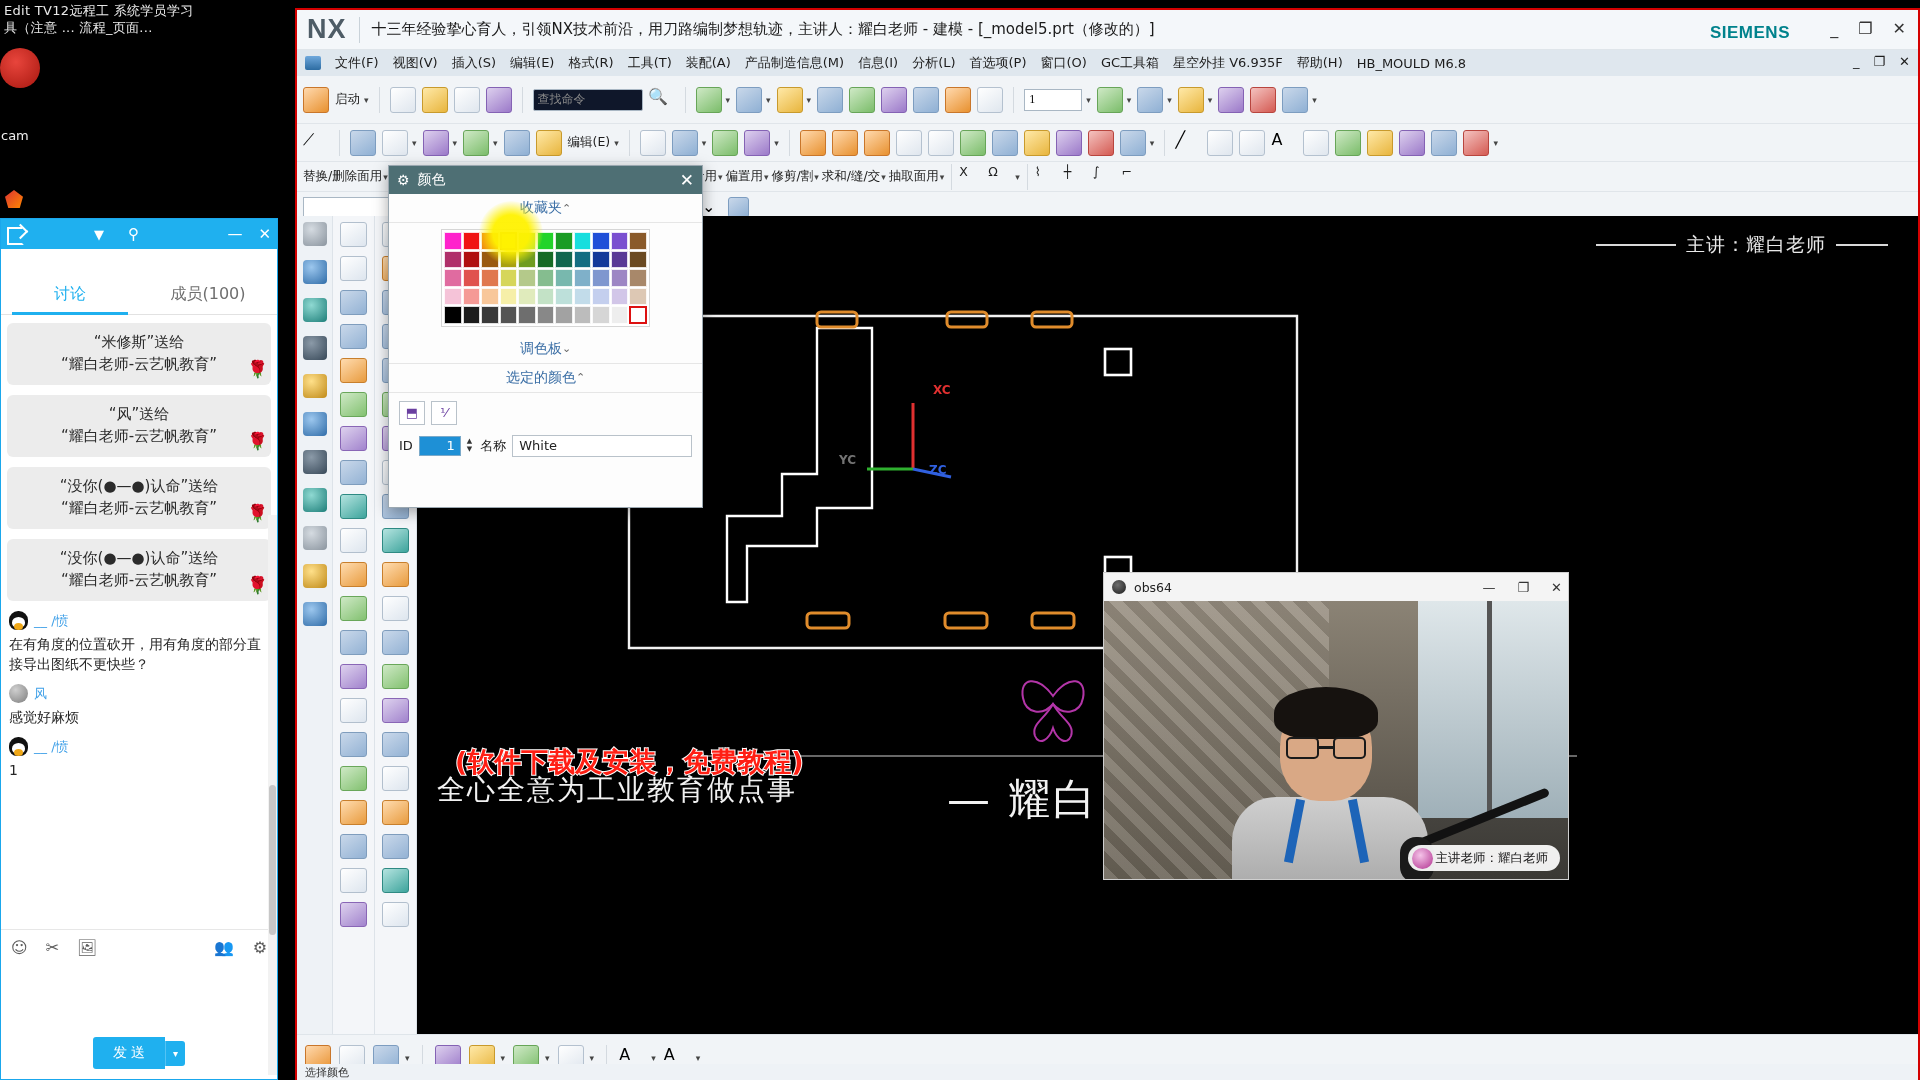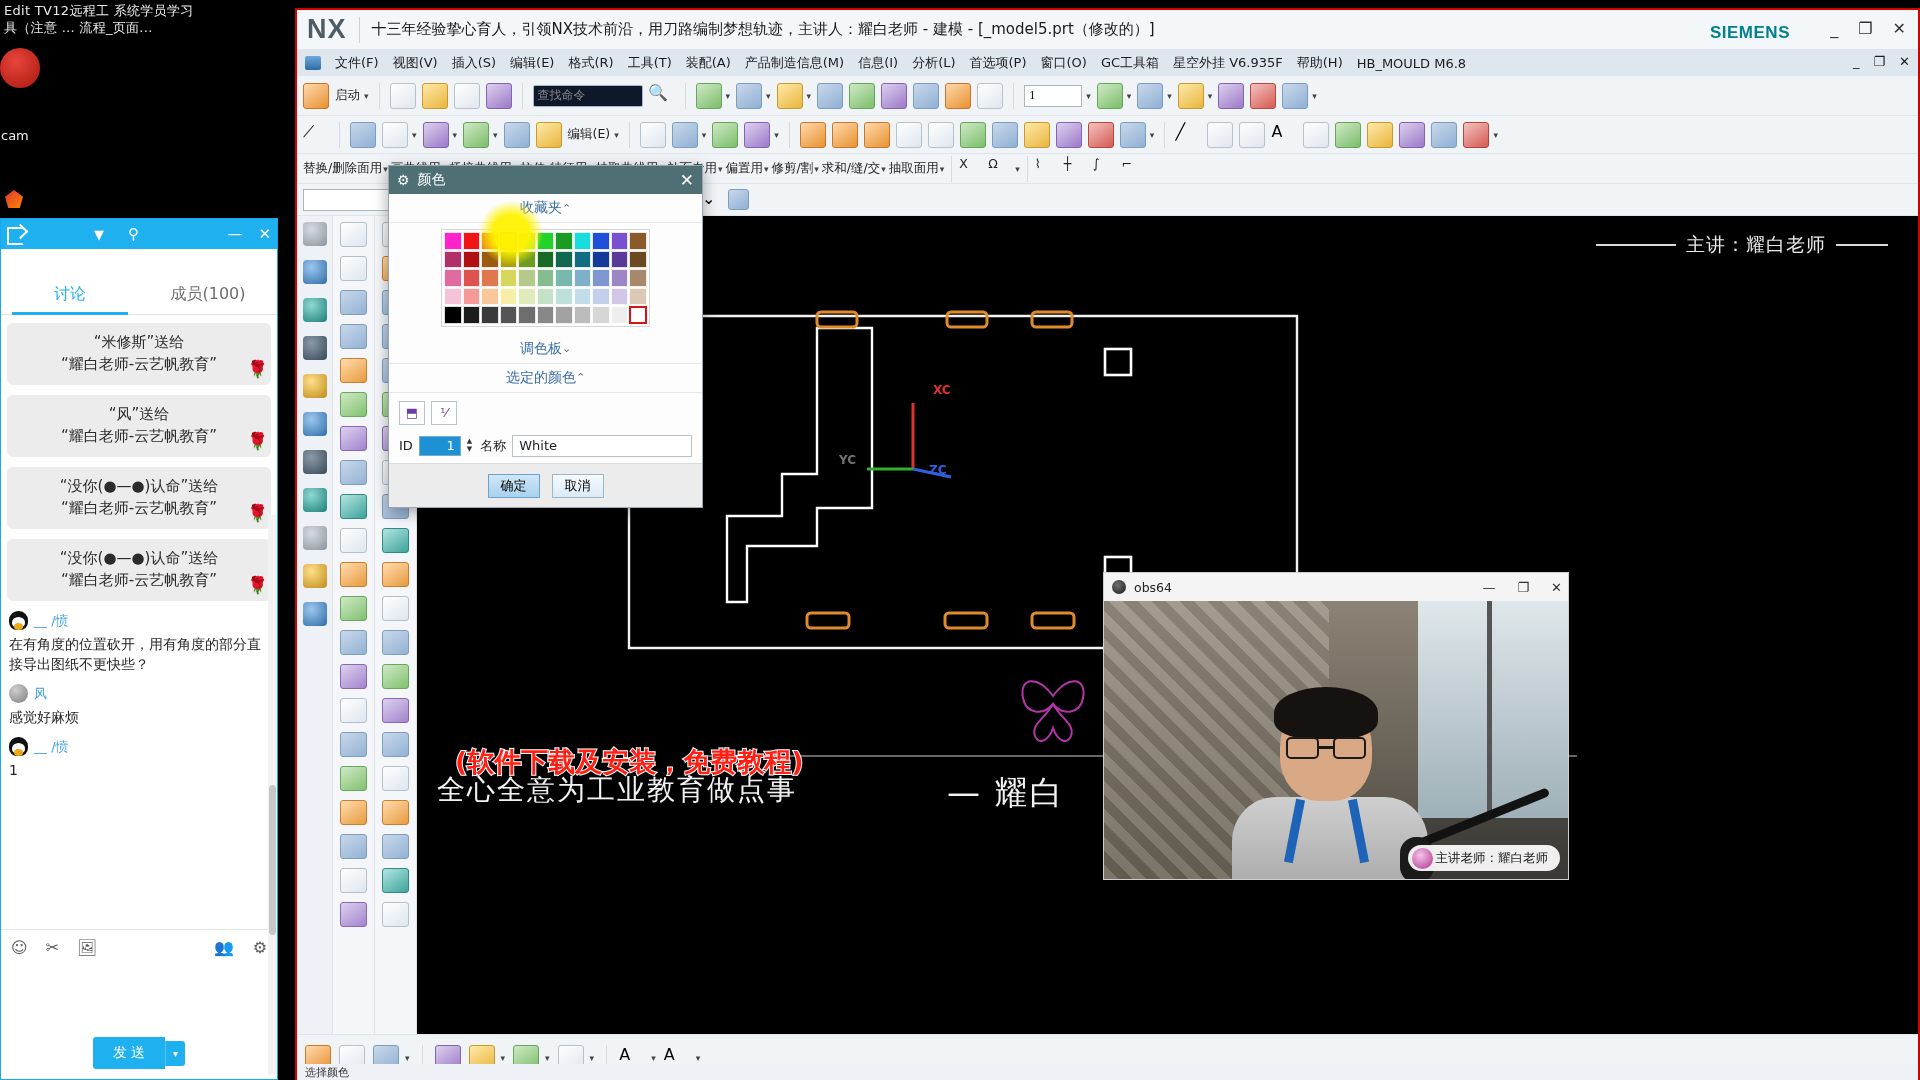--- a/index.html
+++ b/index.html
@@ -138,21 +138,21 @@
     padding: 0 8px; font-size: 13px; color:#1c1c1c; position:relative;
   }
   .nx-menu .mi { cursor:pointer; white-space:nowrap; }
   .nx-menu .m-icon { width:16px;height:14px; background:linear-gradient(#6fa8dc,#2d6ca2); border-radius:2px;}
   .nx-menu .rightbtns{ position:absolute; right:8px; top:4px; display:flex; gap:14px; font-size:13px;}
 
   .nx-ribbon1, .nx-ribbon2, .nx-ribbon3, .nx-ribbon4 {
     background:#f1f4f7; border-bottom:1px solid #e0e5ea;
     display:flex; align-items:center; gap: 6px; padding: 2px 6px;
   }
-  .nx-ribbon1 { height: 40px; font-family: Liberation Serif, serif; }
+  .nx-ribbon1 { height: 48px; font-family: Liberation Serif, serif; }
   .nx-ribbon2 { height: 38px; }
   .nx-ribbon3 { height: 30px; font-size:12.5px; color:#1d1d1d; gap:3px;}
 
   .ricon {
     width: 26px; height: 26px; border-radius:3px; flex:none; position:relative;
     background: linear-gradient(145deg,#c9d8ea,#8fb0d4);
     border:1px solid #7d9dc0;
   }
   .ricon.sm { width:21px;height:21px; }
   .ricon.y { background: linear-gradient(145deg,#ffe9a8,#e8b53d); border-color:#c89a2c;}
@@ -240,21 +240,21 @@
     font-size: 27px; font-weight: bold; color:#ff1f14;
     -webkit-text-stroke: 2px #ffffff; paint-order: stroke fill;
     white-space:nowrap;
   }
   .wm-white {
     position:absolute; left: 20px; top: 555px;
     font-size: 28px; color:#f2f2f2; letter-spacing: 2px; white-space:nowrap;
   }
   .wm-white2 {
     position:absolute; left: 530px; top: 555px;
-    font-size: 33px; color:#f2f2f2; letter-spacing: 2px; white-space:nowrap;
+    font-size: 43px; color:#f2f2f2; letter-spacing: 2px; white-space:nowrap;
   }
   .csys { position:absolute; left: 440px; top: 175px; width: 110px; height: 90px;}
   .csys .lab { position:absolute; font-size: 12px; font-weight:bold;}
 
   
   .nx-status {
     position:absolute; left:0; right:0; bottom: 0; height: 46px;
     background:#f1f4f7; border-top:1px solid #dfe5ea;
     display:flex; align-items:center; gap: 8px; padding: 0 8px;
   }
@@ -867,24 +867,20 @@
         <span class="id-field">1</span>
         <span class="spin">
             <i>▲</i>
             <i>▼</i>
           </span>
         <span class="name-lbl">名称</span>
         <span class="name-field">White</span>
       </div>
     </div>
 
-    <div class="dlg-foot">
-      <button class="dlg-btn primary">确定</button>
-      <button class="dlg-btn">取消</button>
-    </div>
   </div>
 
   <div class="obs">
     <div class="obs-tb">
       <span class="obs-dot"></span>
       <span class="obs-name">obs64</span>
       <div class="obs-btns">
         <span>—</span>
         <span>❐</span>
         <span>✕</span>

